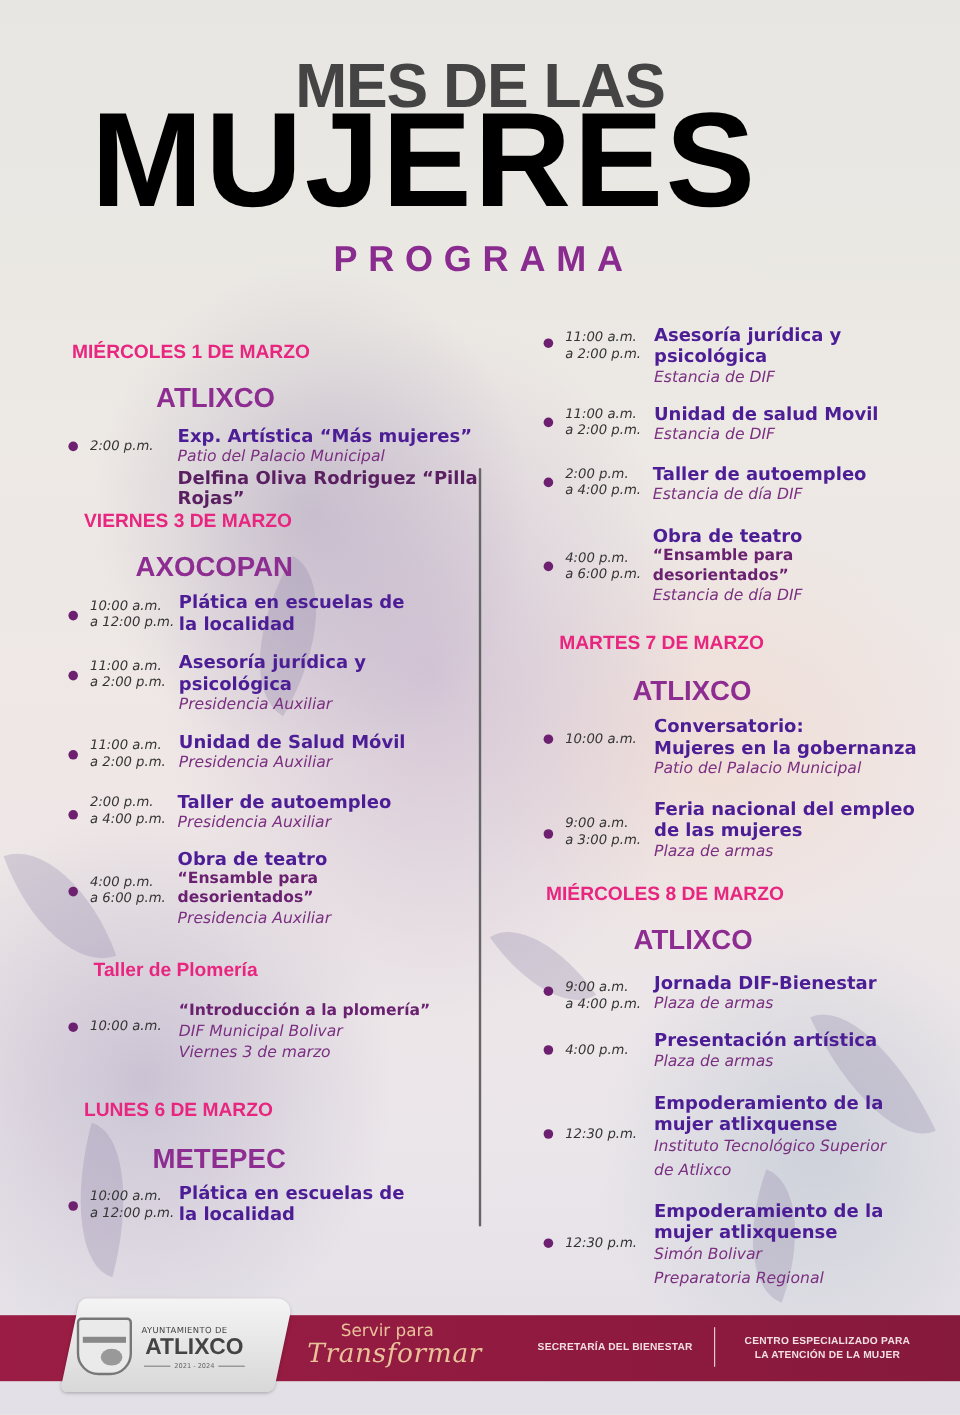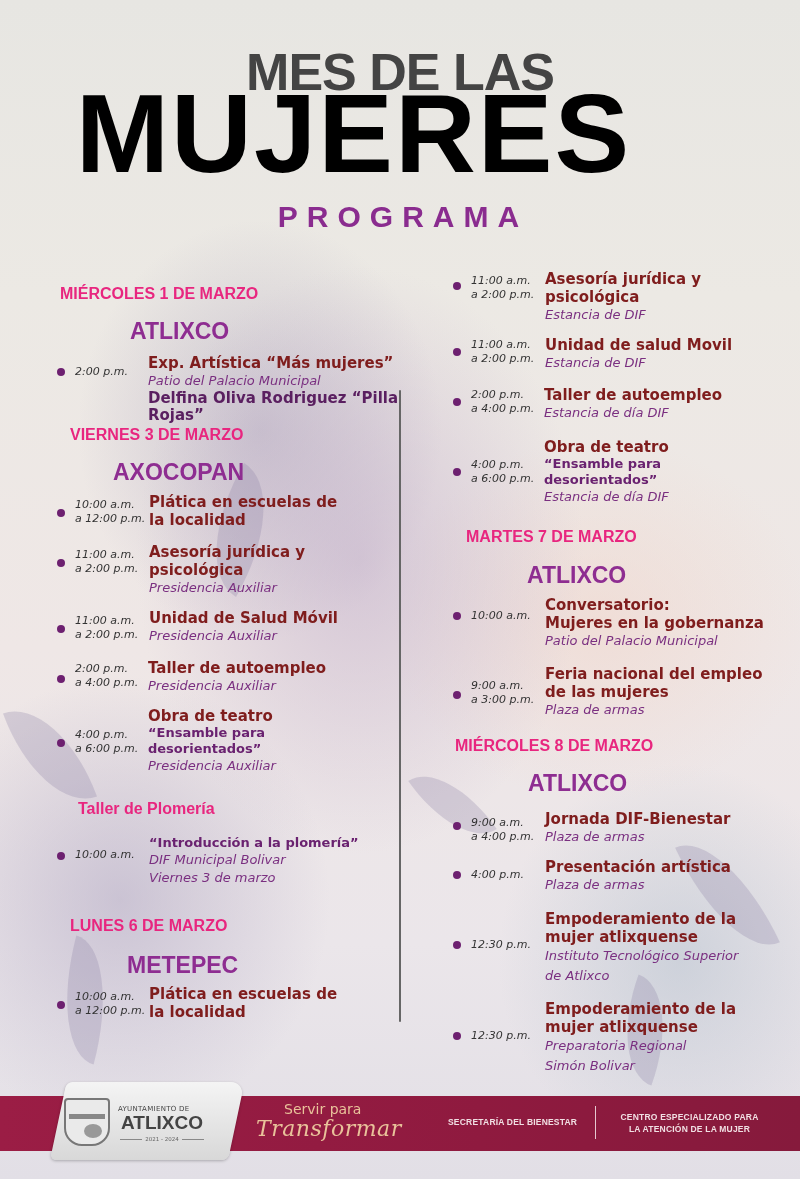--- a/index.html
+++ b/index.html
@@ -52,21 +52,21 @@
     position: absolute; left: 0; width: 8px; height: 8px; border-radius: 50%;
     background: #6d2070;
   }
   .time {
     position: absolute; left: 18px; font-style: italic; font-size: 11px;
     line-height: 14px; color: #333; white-space: nowrap;
   }
   .body { position: absolute; left: 90px; width: 250px; }
   .title {
     font-family: "DejaVu Sans", sans-serif; font-weight: 700; font-size: 15px;
-    line-height: 18px; color: #7f1d1d;
+    line-height: 18px; color: #4c1d95;
   }
   .sub {
     font-family: "DejaVu Sans", sans-serif; font-weight: 700; font-size: 13px;
     line-height: 16px; color: #6a2270;
   }
   .loc {
     font-style: italic; font-size: 13px; line-height: 18px; color: #7a2f80;
   }
   .credit {
     font-weight: 700; font-size: 15px; line-height: 17px; color: #5a1f60;
@@ -370,22 +370,22 @@
 </div>
 
 <div class="event" style="left:453px;top:1000px;">
   <div class="dot" style="top:32px;"></div>
   <div class="time" style="top:29px;">
       <div>12:30 p.m.</div>
     </div>
   <div class="body" style="left:92px;">
     <div class="title">Empoderamiento de la</div>
     <div class="title">mujer atlixquense</div>
+    <div class="loc" style="line-height:20px;">Simón Bolivar</div>
     <div class="loc" style="line-height:20px;">Preparatoria Regional</div>
-    <div class="loc" style="line-height:20px;">Simón Bolivar</div>
   </div>
 </div>
 
 <div class="footer-band"></div>
 <div class="footer-logo-card"></div>
 <div class="logo-inner">
   <div class="shield"></div>
   <div class="ay-small">AYUNTAMIENTO DE</div>
   <div class="ay-big">ATLIXCO</div>
   <div class="ay-years">2021 - 2024</div>

